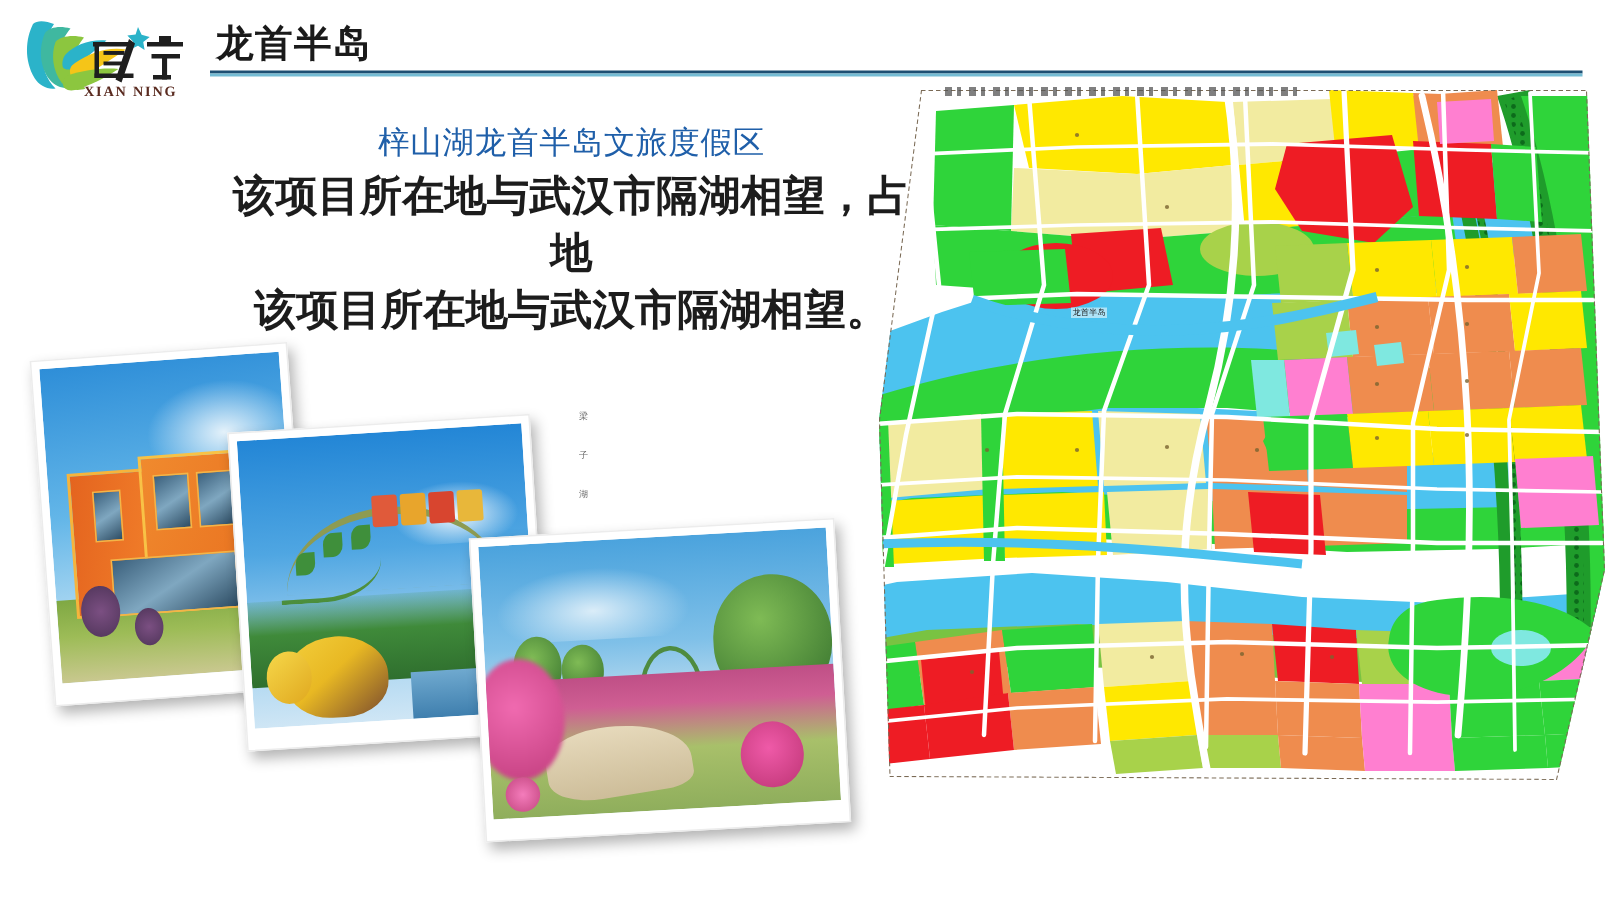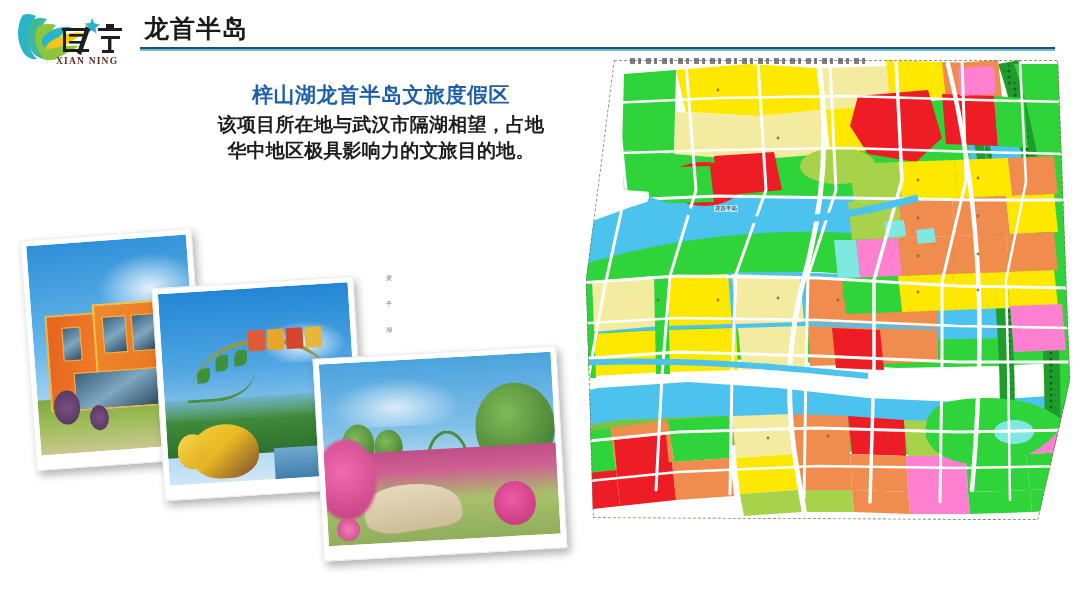--- a/index.html
+++ b/index.html
@@ -18,28 +18,28 @@
     font-size:25px;font-weight:bold;color:#1a1a1a;letter-spacing:1px;
     font-family:"DejaVu Sans","Liberation Sans",sans-serif;
   }
   #title-rule{position:absolute;left:140px;top:47px;width:915px;height:4px;}
   #title-rule .l1{position:absolute;left:0;top:0;width:100%;height:2px;background:#1d4f73;}
   #title-rule .l2{position:absolute;left:0;top:2px;width:100%;height:2px;background:#74bcd4;}
 
   
   #text-block{position:absolute;left:146px;top:82px;width:470px;text-align:center;}
   #project-title{
-    font-size:21px;font-weight:bold;color:#1f5fa9;line-height:1.25;
+    font-size:21px;font-weight:normal;color:#1f5fa9;line-height:1.25;
     font-family:"DejaVu Sans","Liberation Sans",sans-serif;
     letter-spacing:0.5px;
     text-align:center;
   }
   #project-desc{
     margin-top:4px;
-    font-size:19px;font-weight:bold;color:#1c1c1c;line-height:1.36;
+    font-size:28px;font-weight:bold;color:#1c1c1c;line-height:1.36;
     font-family:"DejaVu Sans","Liberation Sans",sans-serif;
     letter-spacing:0.2px;
   }
 
   
   .photo{
     position:absolute;background:#ffffff;
     border:1px solid #ececec;
     box-shadow:3px 5px 9px rgba(0,0,0,0.30);
     overflow:hidden;
@@ -140,21 +140,21 @@
   <div id="title-rule">
     <div class="l1"></div>
     <div class="l2"></div>
   </div>
 </div>
 
 <div id="text-block">
   <div id="project-title">梓山湖龙首半岛文旅度假区</div>
   <div id="project-desc">
     <div>该项目所在地与武汉市隔湖相望，占地</div>
-    <div>华中地区极具影响力的文旅目的地。</div>
+    <div>该项目所在地与武汉市隔湖相望。</div>
   </div>
 </div>
 
 <div class="photo" id="photo-1">
   <div class="inner">
     <div class="ph1-sky"></div>
     <div class="ph1-cloud"></div>
     <div class="ph1-grass"></div>
     <div class="ph1-bldg"></div>
     <div class="ph1-bldg2"></div>

